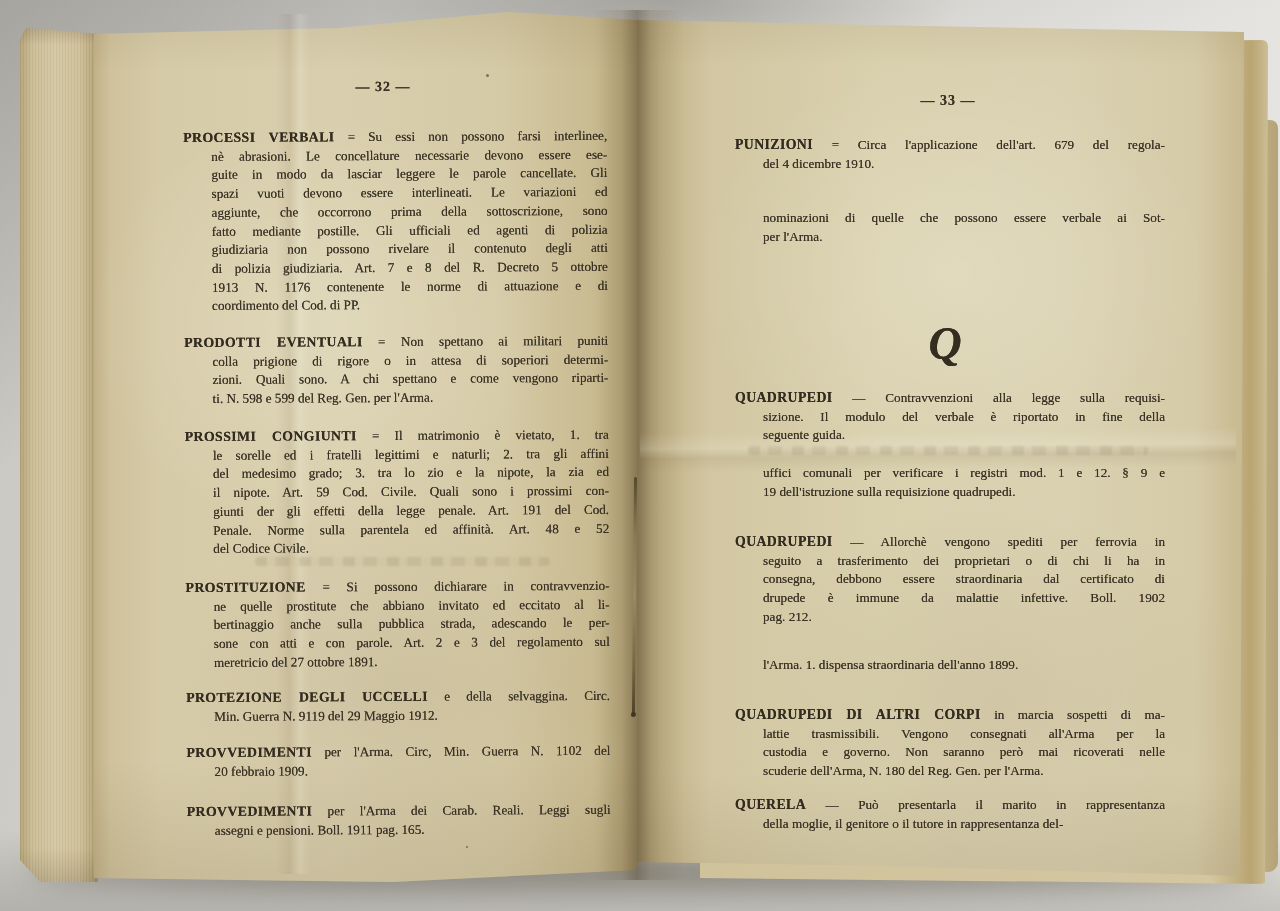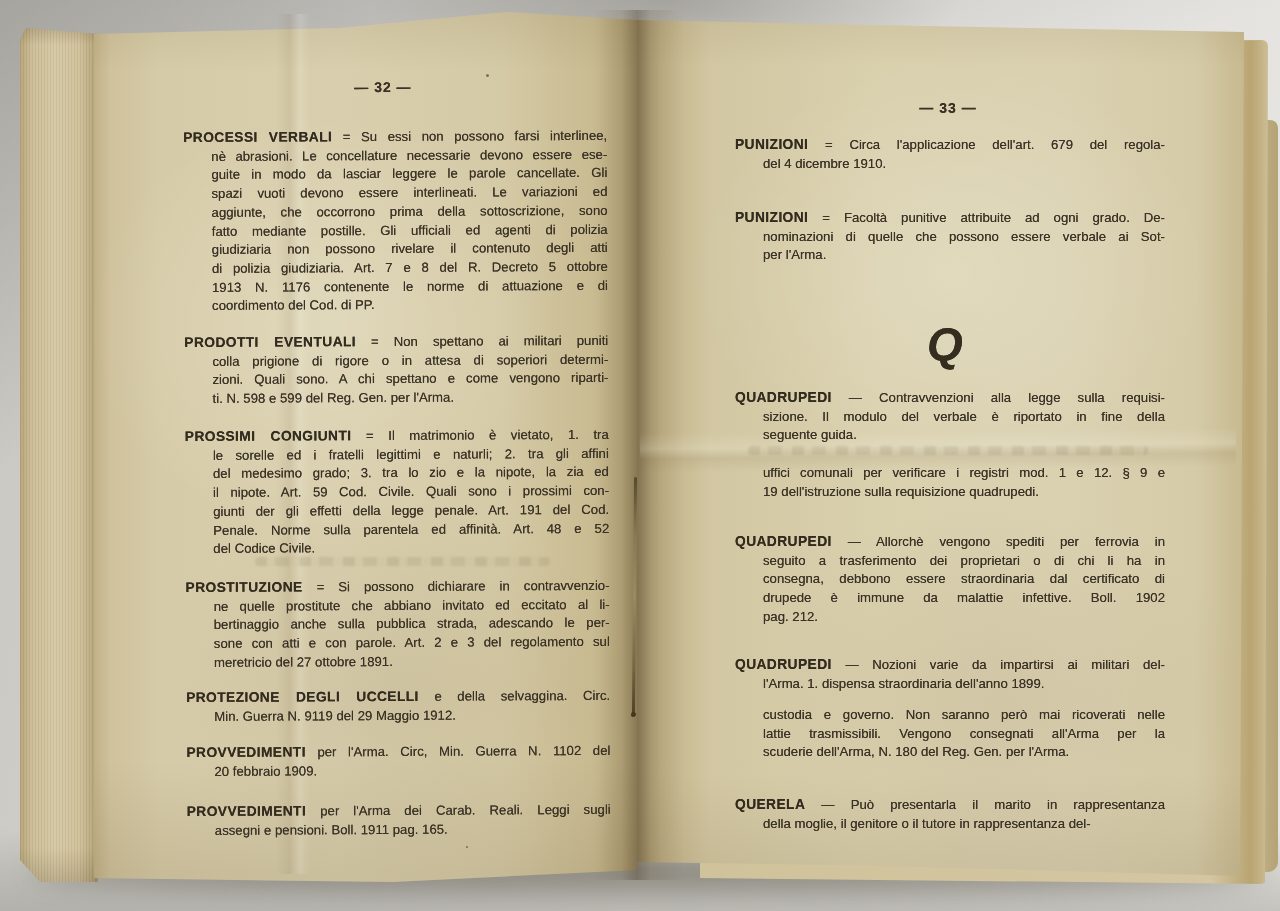--- a/index.html
+++ b/index.html
@@ -1,18 +1,18 @@
 <!DOCTYPE html>
 <html><head>
 <meta charset="utf-8">
 <style>
   html,body{margin:0;padding:0;background:#d5d5d1;}
   .photo{position:relative;width:1280px;height:911px;overflow:hidden;
     background:linear-gradient(100deg,#c7c6c1 0%,#d4d3cf 25%,#e0dfdb 55%,#e6e5e1 100%);
-    font-family:Liberation Sans, sans-serif;}
+    font-family:Liberation Serif, serif;}
   .photo::before{content:'';position:absolute;inset:0;z-index:1;pointer-events:none;
     background:
       linear-gradient(160deg,rgba(88,86,80,0.30),rgba(88,86,80,0) 34%),
       linear-gradient(0deg,rgba(110,108,100,0.28),rgba(110,108,100,0) 9%),
       radial-gradient(420px 120px at 52% 0%,rgba(70,65,55,0.28),rgba(70,65,55,0) 70%);}
   .book-shadow{position:absolute;left:26px;top:852px;width:1236px;height:40px;z-index:0;
     background:rgba(70,64,48,0.55);filter:blur(16px);border-radius:50%;}
   
   .fore-edge{position:absolute;left:20px;top:28px;width:78px;height:854px;z-index:2;
     background:
@@ -59,21 +59,21 @@
   .ghost-r{left:748px;top:446px;width:400px;}
   .speck{position:absolute;width:3px;height:3px;border-radius:50%;background:rgba(50,40,25,0.55);z-index:5;}
   .speck-1{left:486px;top:74px;}
   .speck-2{left:466px;top:846px;width:2px;height:2px;}
   
   .text-layer{position:absolute;inset:0;z-index:6;color:#3a3226;}
   .left-col{position:absolute;inset:0;transform:rotate(-0.3deg);transform-origin:200px 100px;}
   .pagenum{position:absolute;font-size:14px;font-weight:700;letter-spacing:1px;text-align:center;
     text-shadow:0 0 .5px rgba(58,48,34,.9);}
   .pagenum-left{left:183px;width:400px;top:80px;}
-  .pagenum-right{left:735px;width:426px;top:100px;}
+  .pagenum-right{left:735px;width:426px;top:93px;}
   .q-letter{position:absolute;left:735px;width:420px;top:322px;text-align:center;
     font-size:46px;line-height:44px;font-style:italic;font-weight:700;color:#352d20;
     text-shadow:0 0 .6px rgba(53,45,32,.9);}
   .entry{position:absolute;font-size:13.2px;line-height:18.7px;
     text-shadow:0 0 .5px rgba(58,48,34,.85);}
   .entry .pline{text-align:justify;text-align-last:justify;white-space:normal;}
   .entry .pline.last{text-align-last:left;}
   .entry .pline:not(.first){padding-left:28px;}
   .term{font-weight:700;font-size:13.8px;letter-spacing:.4px;line-height:1;color:#332b1f;}
 </style>
@@ -153,21 +153,20 @@
     </div>
 
     <div class="right-col">
       <div class="pagenum pagenum-right">— 33 —</div>
       <div id="right-entries-p">
           <div class="entry" style="top: 136px; left: 735px; width: 430px;">
             <div class="pline first"><span class="term">PUNIZIONI</span> = Circa l'applicazione dell'art. 679 del regola-</div>
             <div class="pline last">del 4 dicembre 1910.</div>
           </div>
           <div class="entry" style="top: 209px; left: 735px; width: 430px;">
-            <div class="pline first"><span class="term">PUNIZIONI</span> = Facoltà punitive attribuite ad ogni grado. De-</div>
             <div class="pline">nominazioni di quelle che possono essere verbale ai Sot-</div>
             <div class="pline last">per l'Arma.</div>
           </div>
         </div>
       <div class="q-letter">Q</div>
       <div id="right-entries-q">
           <div class="entry" style="top: 389px; left: 735px; width: 430px;">
             <div class="pline first"><span class="term">QUADRUPEDI</span> — Contravvenzioni alla legge sulla requisi-</div>
             <div class="pline">sizione. Il modulo del verbale è riportato in fine della</div>
             <div class="pline last">seguente guida.</div>
@@ -177,26 +176,26 @@
             <div class="pline last">19 dell'istruzione sulla requisizione quadrupedi.</div>
           </div>
           <div class="entry" style="top: 533px; left: 735px; width: 430px;">
             <div class="pline first"><span class="term">QUADRUPEDI</span> — Allorchè vengono spediti per ferrovia in</div>
             <div class="pline">seguito a trasferimento dei proprietari o di chi li ha in</div>
             <div class="pline">consegna, debbono essere straordinaria dal certificato di</div>
             <div class="pline">drupede è immune da malattie infettive. Boll. 1902</div>
             <div class="pline last">pag. 212.</div>
           </div>
           <div class="entry" style="top: 656px; left: 735px; width: 430px;">
-            <div class="pline first"><span class="term">QUADRUPEDI</span> — Nozioni varie da impartirsi ai militari del-</div>
             <div class="pline last">l'Arma. 1. dispensa straordinaria dell'anno 1899.</div>
           </div>
           <div class="entry" style="top: 706px; left: 735px; width: 430px;">
+            <div class="pline first"><span class="term">QUADRUPEDI DI ALTRI CORPI</span> in marcia sospetti di ma-</div>
+            <div class="pline">lattie trasmissibili. Vengono consegnati all'Arma per la</div>
             <div class="pline">custodia e governo. Non saranno però mai ricoverati nelle</div>
-            <div class="pline">lattie trasmissibili. Vengono consegnati all'Arma per la</div>
             <div class="pline last">scuderie dell'Arma, N. 180 del Reg. Gen. per l'Arma.</div>
           </div>
           <div class="entry" style="top: 796px; left: 735px; width: 430px;">
             <div class="pline first"><span class="term">QUERELA</span> — Può presentarla il marito in rappresentanza</div>
             <div class="pline last">della moglie, il genitore o il tutore in rappresentanza del-</div>
           </div>
         </div>
     </div>
   </div>
 </div>

